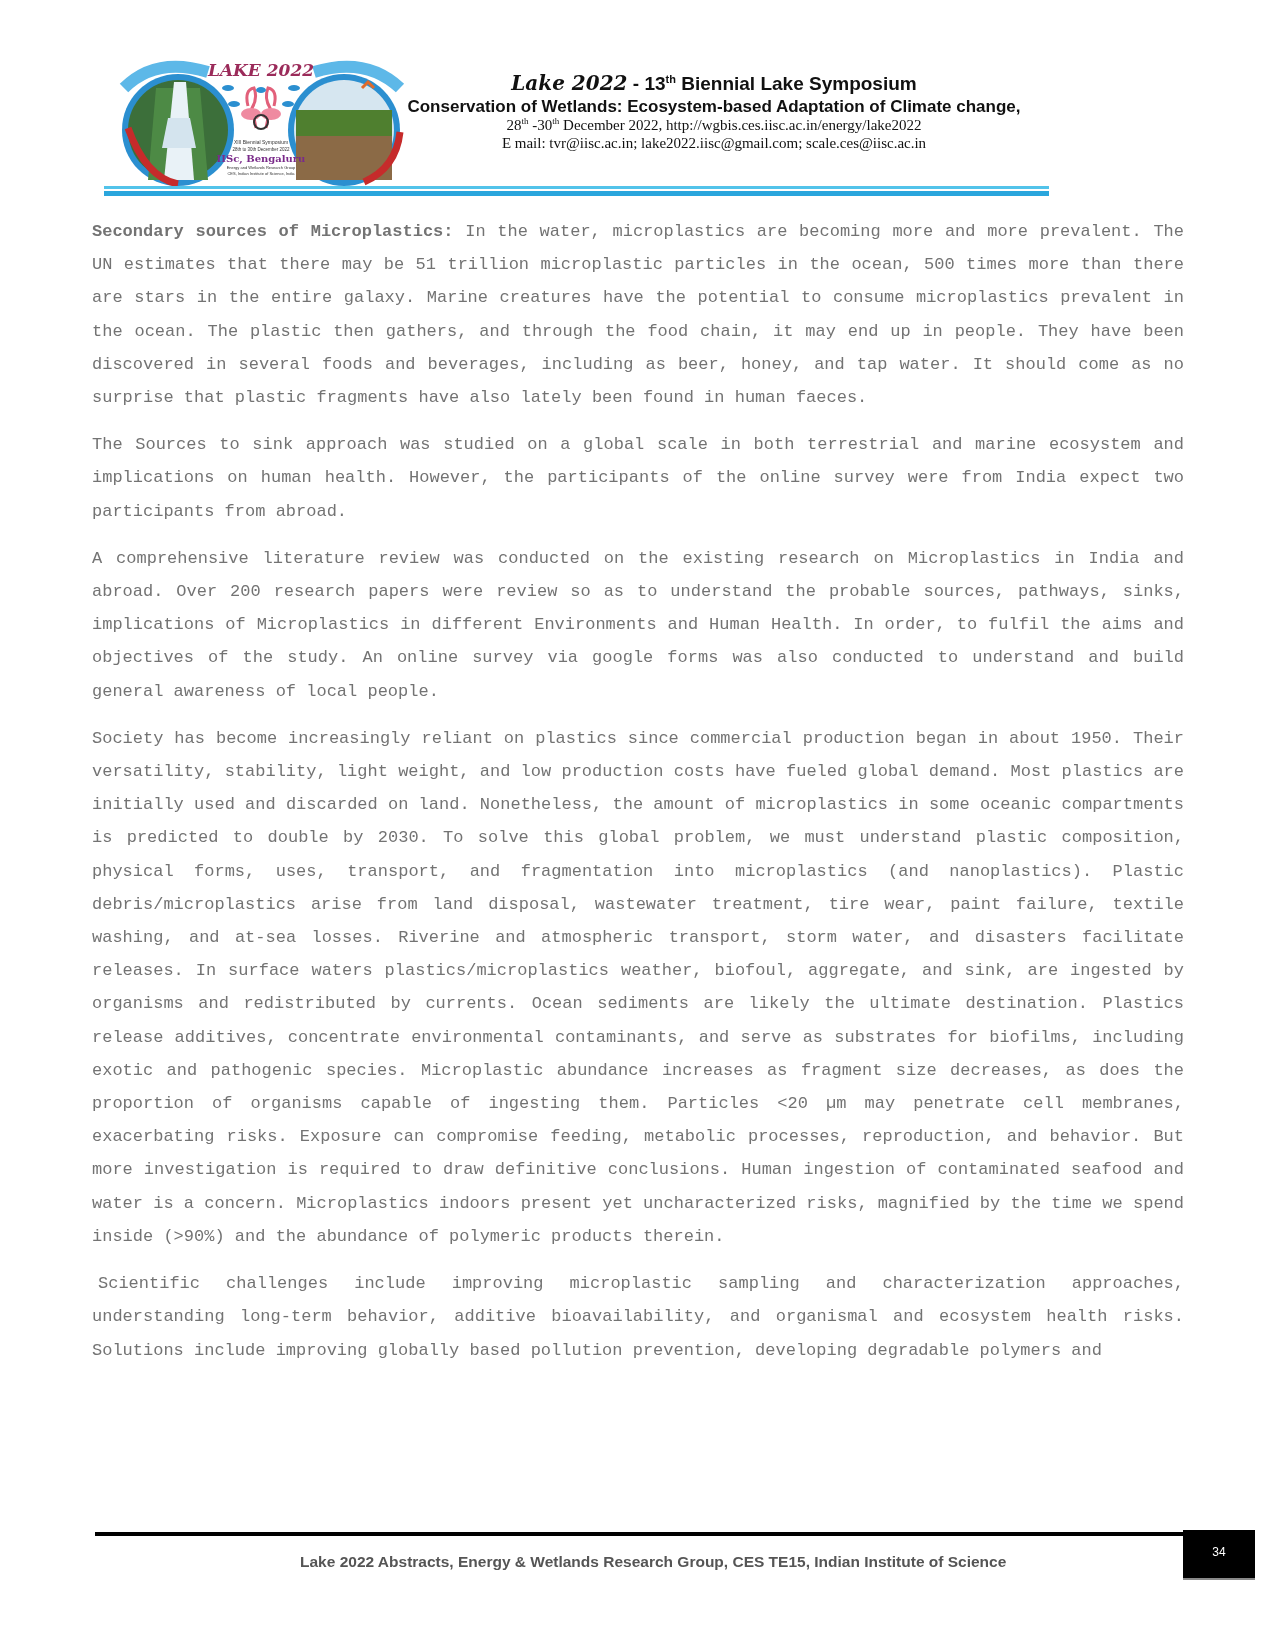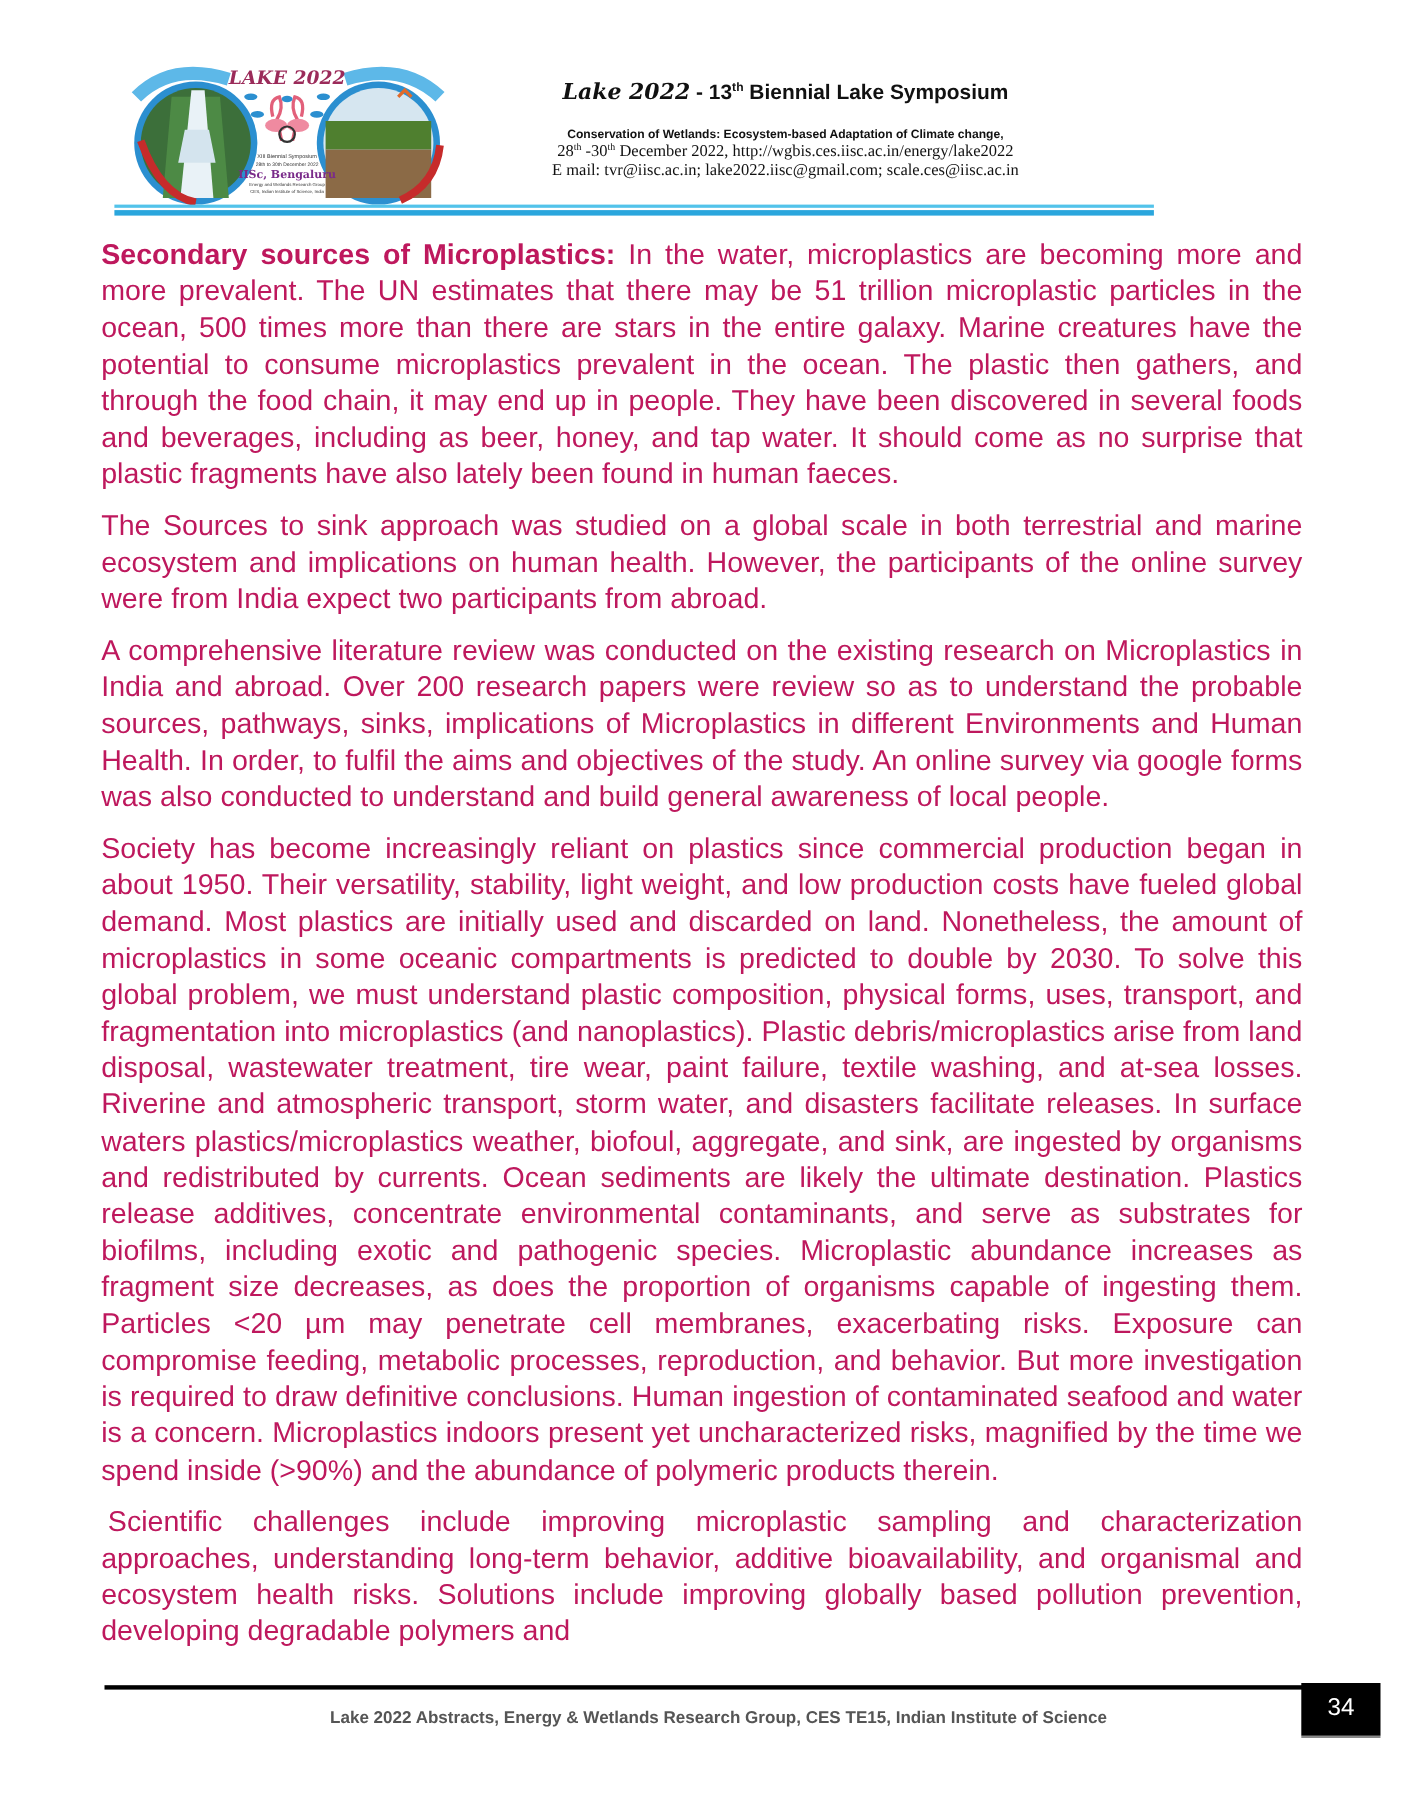--- a/index.html
+++ b/index.html
@@ -52,23 +52,23 @@
       font-weight: bold;
       font-size: 20px;
     }
     .title-line sup {
       font-size: 11px;
       vertical-align: super;
       line-height: 0;
     }
     .subtitle-line {
       font-family: "Liberation Sans", sans-serif;
-      font-size: 11px;
-      font-weight: bold;
-      margin-top: 21px;
+      font-size: 17px;
+      font-weight: bold;
+      margin-top: 3px;
     }
     .info-line {
       font-family: "Liberation Serif", serif;
       font-size: 15px;
       margin-top: 1px;
     }
     .info-line sup {
       font-size: 9px;
       line-height: 0;
     }
@@ -93,26 +93,26 @@
     }
 
     
     .content {
       position: absolute;
       left: 92px;
       top: 215px;
       width: 1092px;
     }
     .para {
-      font-family: Liberation Sans, sans-serif;
-      font-size: 26px;
+      font-family: Liberation Mono, monospace;
+      font-size: 17px;
       line-height: 33.2px;
       text-align: justify;
       margin: 0 0 14px 0;
-      color: #be185d;
+      color: #737373;
     }
     .para .lead {
       font-weight: bold;
     }
     .para.indent-space {
       text-indent: 6px;
     }
 
     
     .footer-rule {
@@ -136,21 +136,21 @@
     }
     .page-box {
       position: absolute;
       left: 1183px;
       top: 1530px;
       width: 72px;
       height: 48px;
       background: #000;
       color: #fff;
       font-family: "Liberation Sans", sans-serif;
-      font-size: 22px;
+      font-size: 12px;
       text-align: center;
       line-height: 44px;
     }
     .page-box-shadow {
       position: absolute;
       left: 1183px;
       top: 1578px;
       width: 72px;
       height: 2px;
       background: #888;

